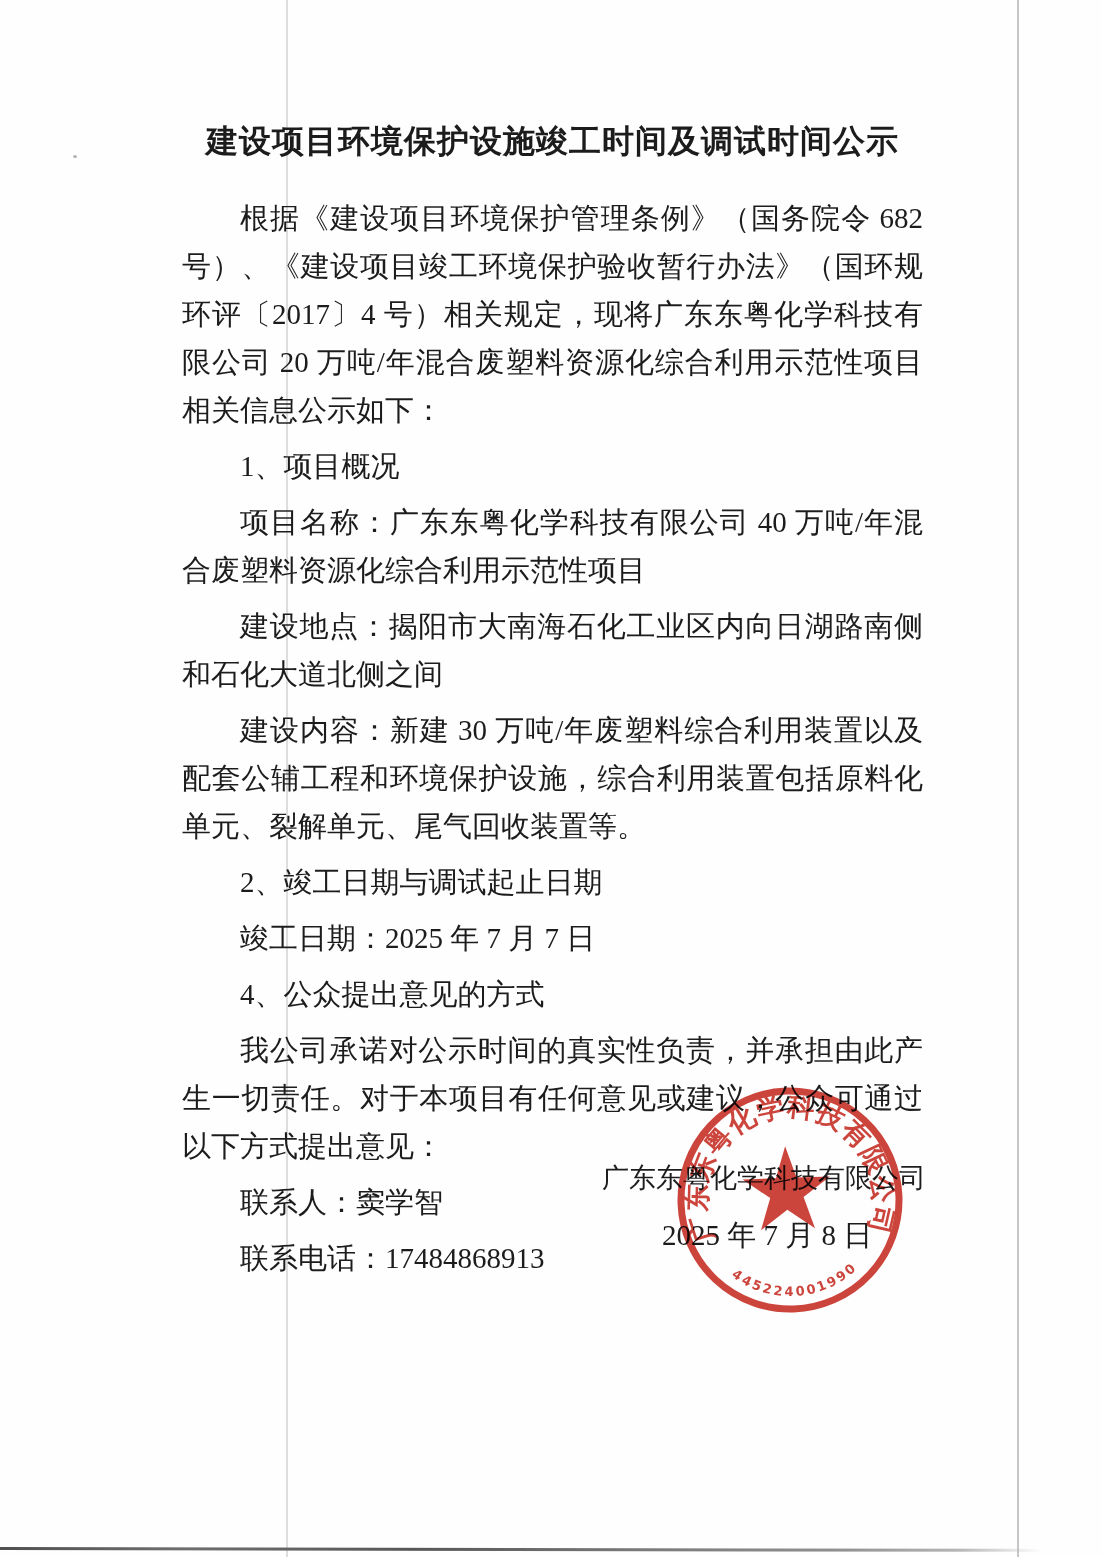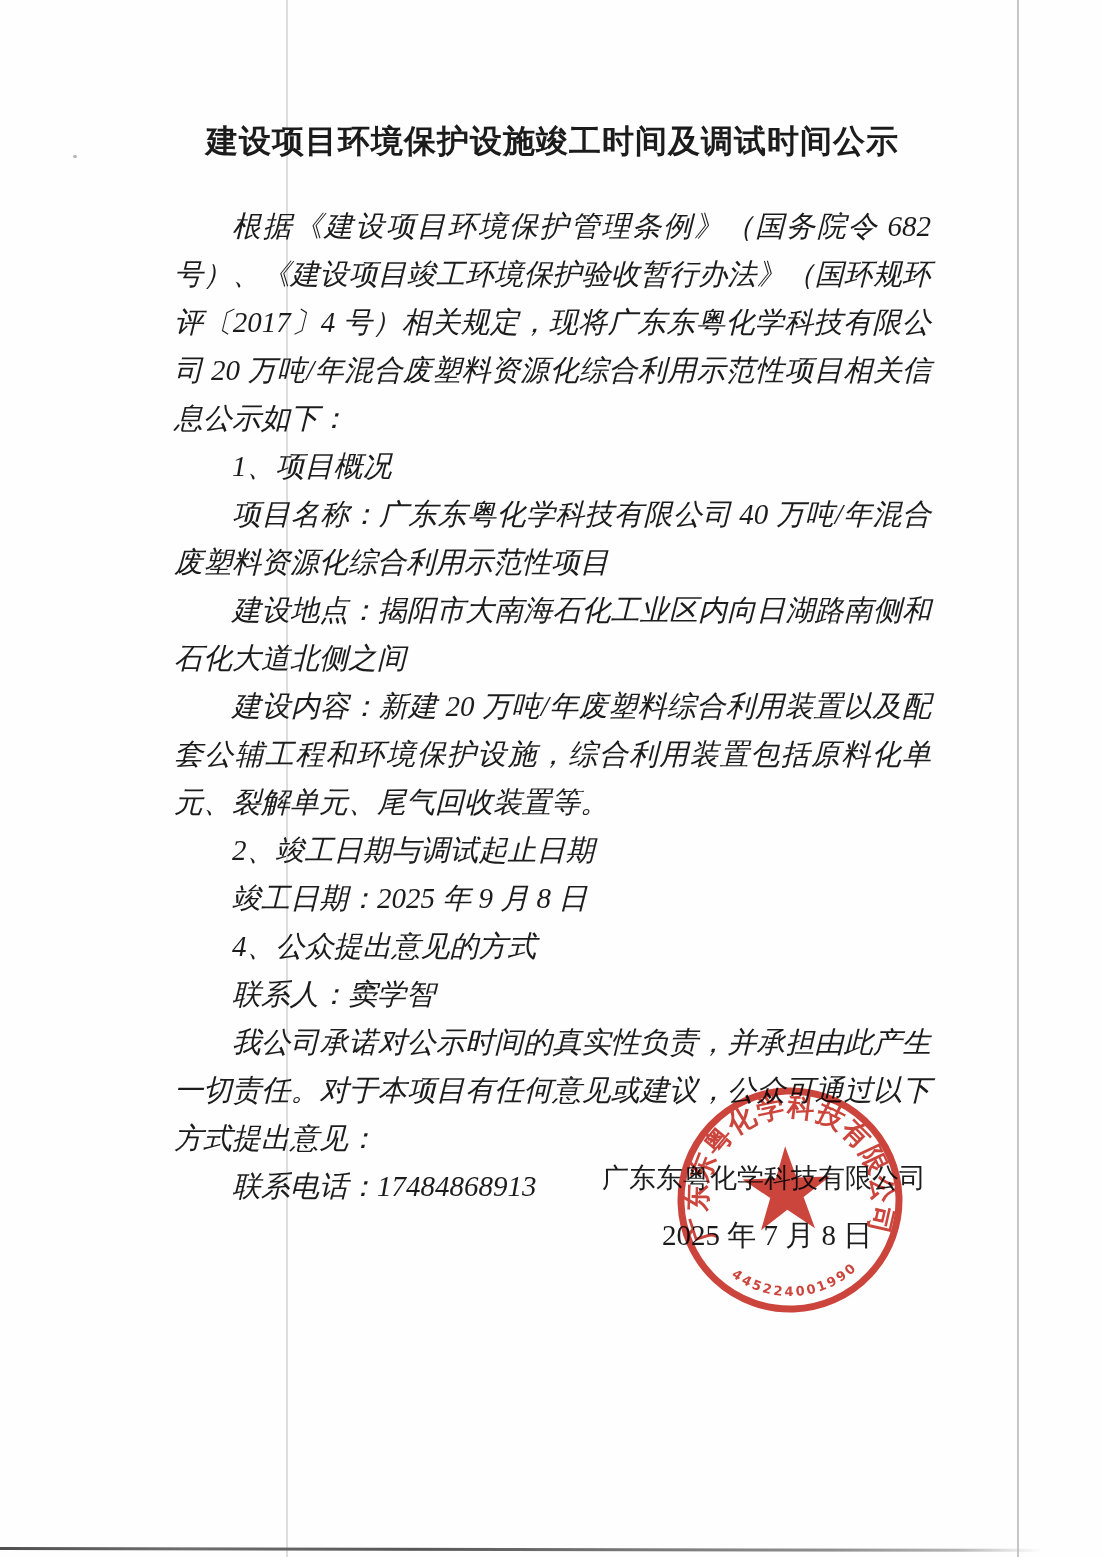--- a/index.html
+++ b/index.html
@@ -40,35 +40,34 @@
     border-radius: 50%;
   }
   
   .doc {
     position: absolute;
     left: 174px;
     top: 120px;
     width: 757px;
   }
   .doc h1 {
-    margin: 0 0 38px 0;
+    margin: 0 0 30px 0;
     font-size: 32px;
     font-weight: bold;
     text-align: center;
     letter-spacing: 1px;
     white-space: nowrap;
   }
   .doc p {
-    margin: 0;
+    margin: 8px;
     font-size: 29px;
     line-height: 48px;
     text-indent: 2em;
     text-align: justify;
     text-justify: inter-character;
-    font-style: italic;
   }
   
   .signature-company {
     position: absolute;
     left: 602px;
     top: 1160px;
     font-size: 27px;
     white-space: nowrap;
     z-index: 1;
   }
@@ -109,26 +108,26 @@
   <div class="scan-line left"></div>
   <div class="scan-line right"></div>
   <div class="speck"></div>
 
   <div class="doc">
     <h1>建设项目环境保护设施竣工时间及调试时间公示</h1>
     <p>根据《建设项目环境保护管理条例》（国务院令 682 号）、《建设项目竣工环境保护验收暂行办法》（国环规环评〔2017〕4 号）相关规定，现将广东东粤化学科技有限公司 20 万吨/年混合废塑料资源化综合利用示范性项目相关信息公示如下：</p>
     <p>1、项目概况</p>
     <p>项目名称：广东东粤化学科技有限公司 40 万吨/年混合废塑料资源化综合利用示范性项目</p>
     <p>建设地点：揭阳市大南海石化工业区内向日湖路南侧和石化大道北侧之间</p>
-    <p>建设内容：新建 20 万吨/年废塑料综合利用装置以及配套公辅工程和环境保护设施，综合利用装置包括原料化单元、裂解单元、尾气回收装置等。</p>
+    <p>建设内容：新建 30 万吨/年废塑料综合利用装置以及配套公辅工程和环境保护设施，综合利用装置包括原料化单元、裂解单元、尾气回收装置等。</p>
     <p>2、竣工日期与调试起止日期</p>
-    <p>竣工日期：2025 年 9 月 8 日</p>
+    <p>竣工日期：2025 年 7 月 7 日</p>
     <p>4、公众提出意见的方式</p>
+    <p>我公司承诺对公示时间的真实性负责，并承担由此产生一切责任。对于本项目有任何意见或建议，公众可通过以下方式提出意见：</p>
     <p>联系人：窦学智</p>
-    <p>我公司承诺对公示时间的真实性负责，并承担由此产生一切责任。对于本项目有任何意见或建议，公众可通过以下方式提出意见：</p>
     <p>联系电话：17484868913</p>
   </div>
 
   <div class="signature-company">广东东粤化学科技有限公司</div>
   <div class="signature-date">2025 年 7 月 8 日</div>
 
   <svg class="stamp" viewBox="-130 -130 260 260" xmlns="http://www.w3.org/2000/svg">
     <defs>
       <path id="sealArc" d="M -76.1 35.5 A 84 84 0 1 1 76.1 35.5" fill="none"></path>
       <path id="sealNum" d="M -61.4 73.9 A 96 96 0 0 0 61.4 73.9" fill="none"></path>

